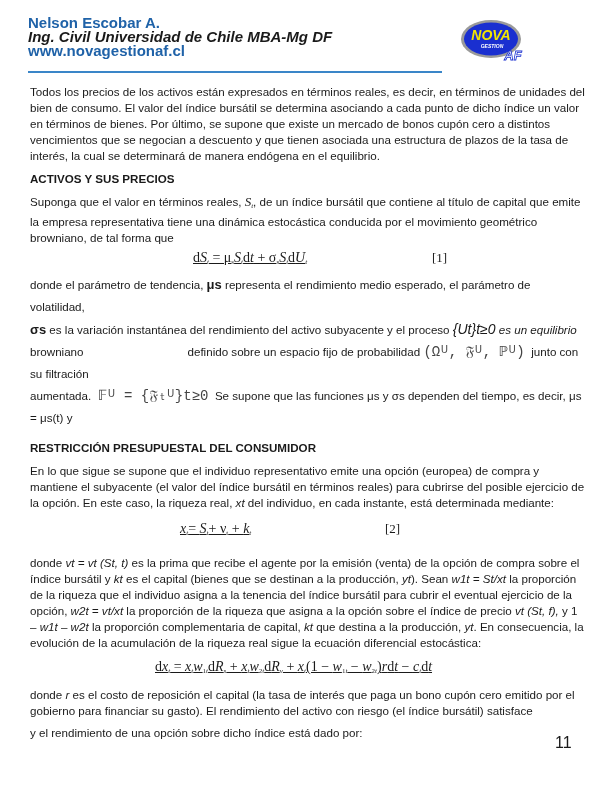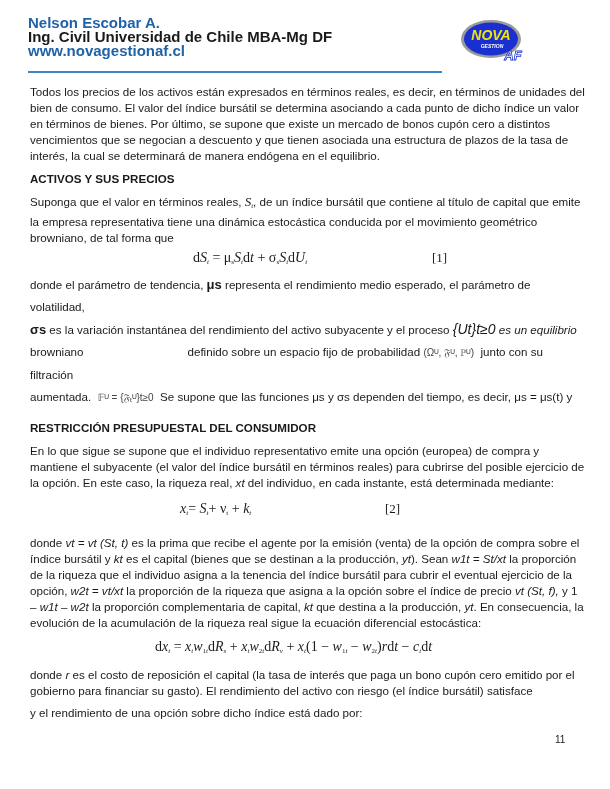--- a/index.html
+++ b/index.html
@@ -1,38 +1,38 @@
 <!DOCTYPE html>
 <html><head>
   <meta charset="utf-8">
   <style>
     html, body { margin: 0; padding: 0; background: #ffffff; }
     body { width: 610px; height: 789px; position: relative; overflow: hidden;
       font-family: "Liberation Sans", "DejaVu Sans", sans-serif; color: #1a1a1a; }
     .header { position: absolute; left: 28px; top: 16px; width: 415px; }
     .hdr-line { font-size: 15px; line-height: 14px; font-weight: bold; }
     .hdr-name { color: #1f62a8; }
-    .hdr-title { color: #1a1a1a; }
+    .hdr-title { color: #1a1a1a; font-style: italic; }
     .hdr-url { color: #1f62a8; }
     .hdr-rule { position: absolute; left: 28px; top: 71px; width: 414px; height: 2px; background: #3a86c8; }
     .logo { position: absolute; left: 459px; top: 18px; width: 70px; height: 46px; }
     .content { position: absolute; left: 30px; top: 84px; width: 555px; font-size: 11.6px; line-height: 15.9px; }
     p { margin: 0; }
     .para { margin-bottom: 7px; }
     h3 { font-size: 11.6px; font-weight: bold; margin: 0 0 8px 0; line-height: 15px; }
     .eq { font-family: "Liberation Serif", "DejaVu Serif", serif; font-size: 14px; position: relative; height: 28px; }
-    .eq .f { position: absolute; top: 4px; }
+    .eq .f { position: absolute; top: 4px; text-decoration: underline; }
     .eq .n { position: absolute; top: 4px; font-family: "Liberation Serif", serif; font-size: 13px; }
     i { font-style: italic; }
     sub { font-size: 7px; vertical-align: -2px; }
     .frac { display: inline-block; vertical-align: middle; text-align: center; line-height: 14px; }
     .frac .num { display: block; border-bottom: 1px solid #222; padding: 0 2px; }
     .frac .den { display: block; }
-    .page-num { position: absolute; left: 555px; top: 734px; font-size: 10px; }
-    .mathsm { font-family: Liberation Sans, sans-serif; font-size: 10px; color: #444; }
+    .page-num { position: absolute; left: 555px; top: 734px; font-size: 16px; }
+    .mathsm { font-family: Liberation Mono, monospace; font-size: 14px; color: #444; }
     .bold-greek { font-weight: bold; font-size: 13px; }
   </style>
 </head>
 <body>
 
 <div class="header">
   <div class="hdr-line hdr-name">Nelson Escobar A.</div>
   <div class="hdr-line hdr-title">Ing. Civil Universidad de Chile MBA-Mg DF</div>
   <div class="hdr-line hdr-url">www.novagestionaf.cl</div>
 </div>

